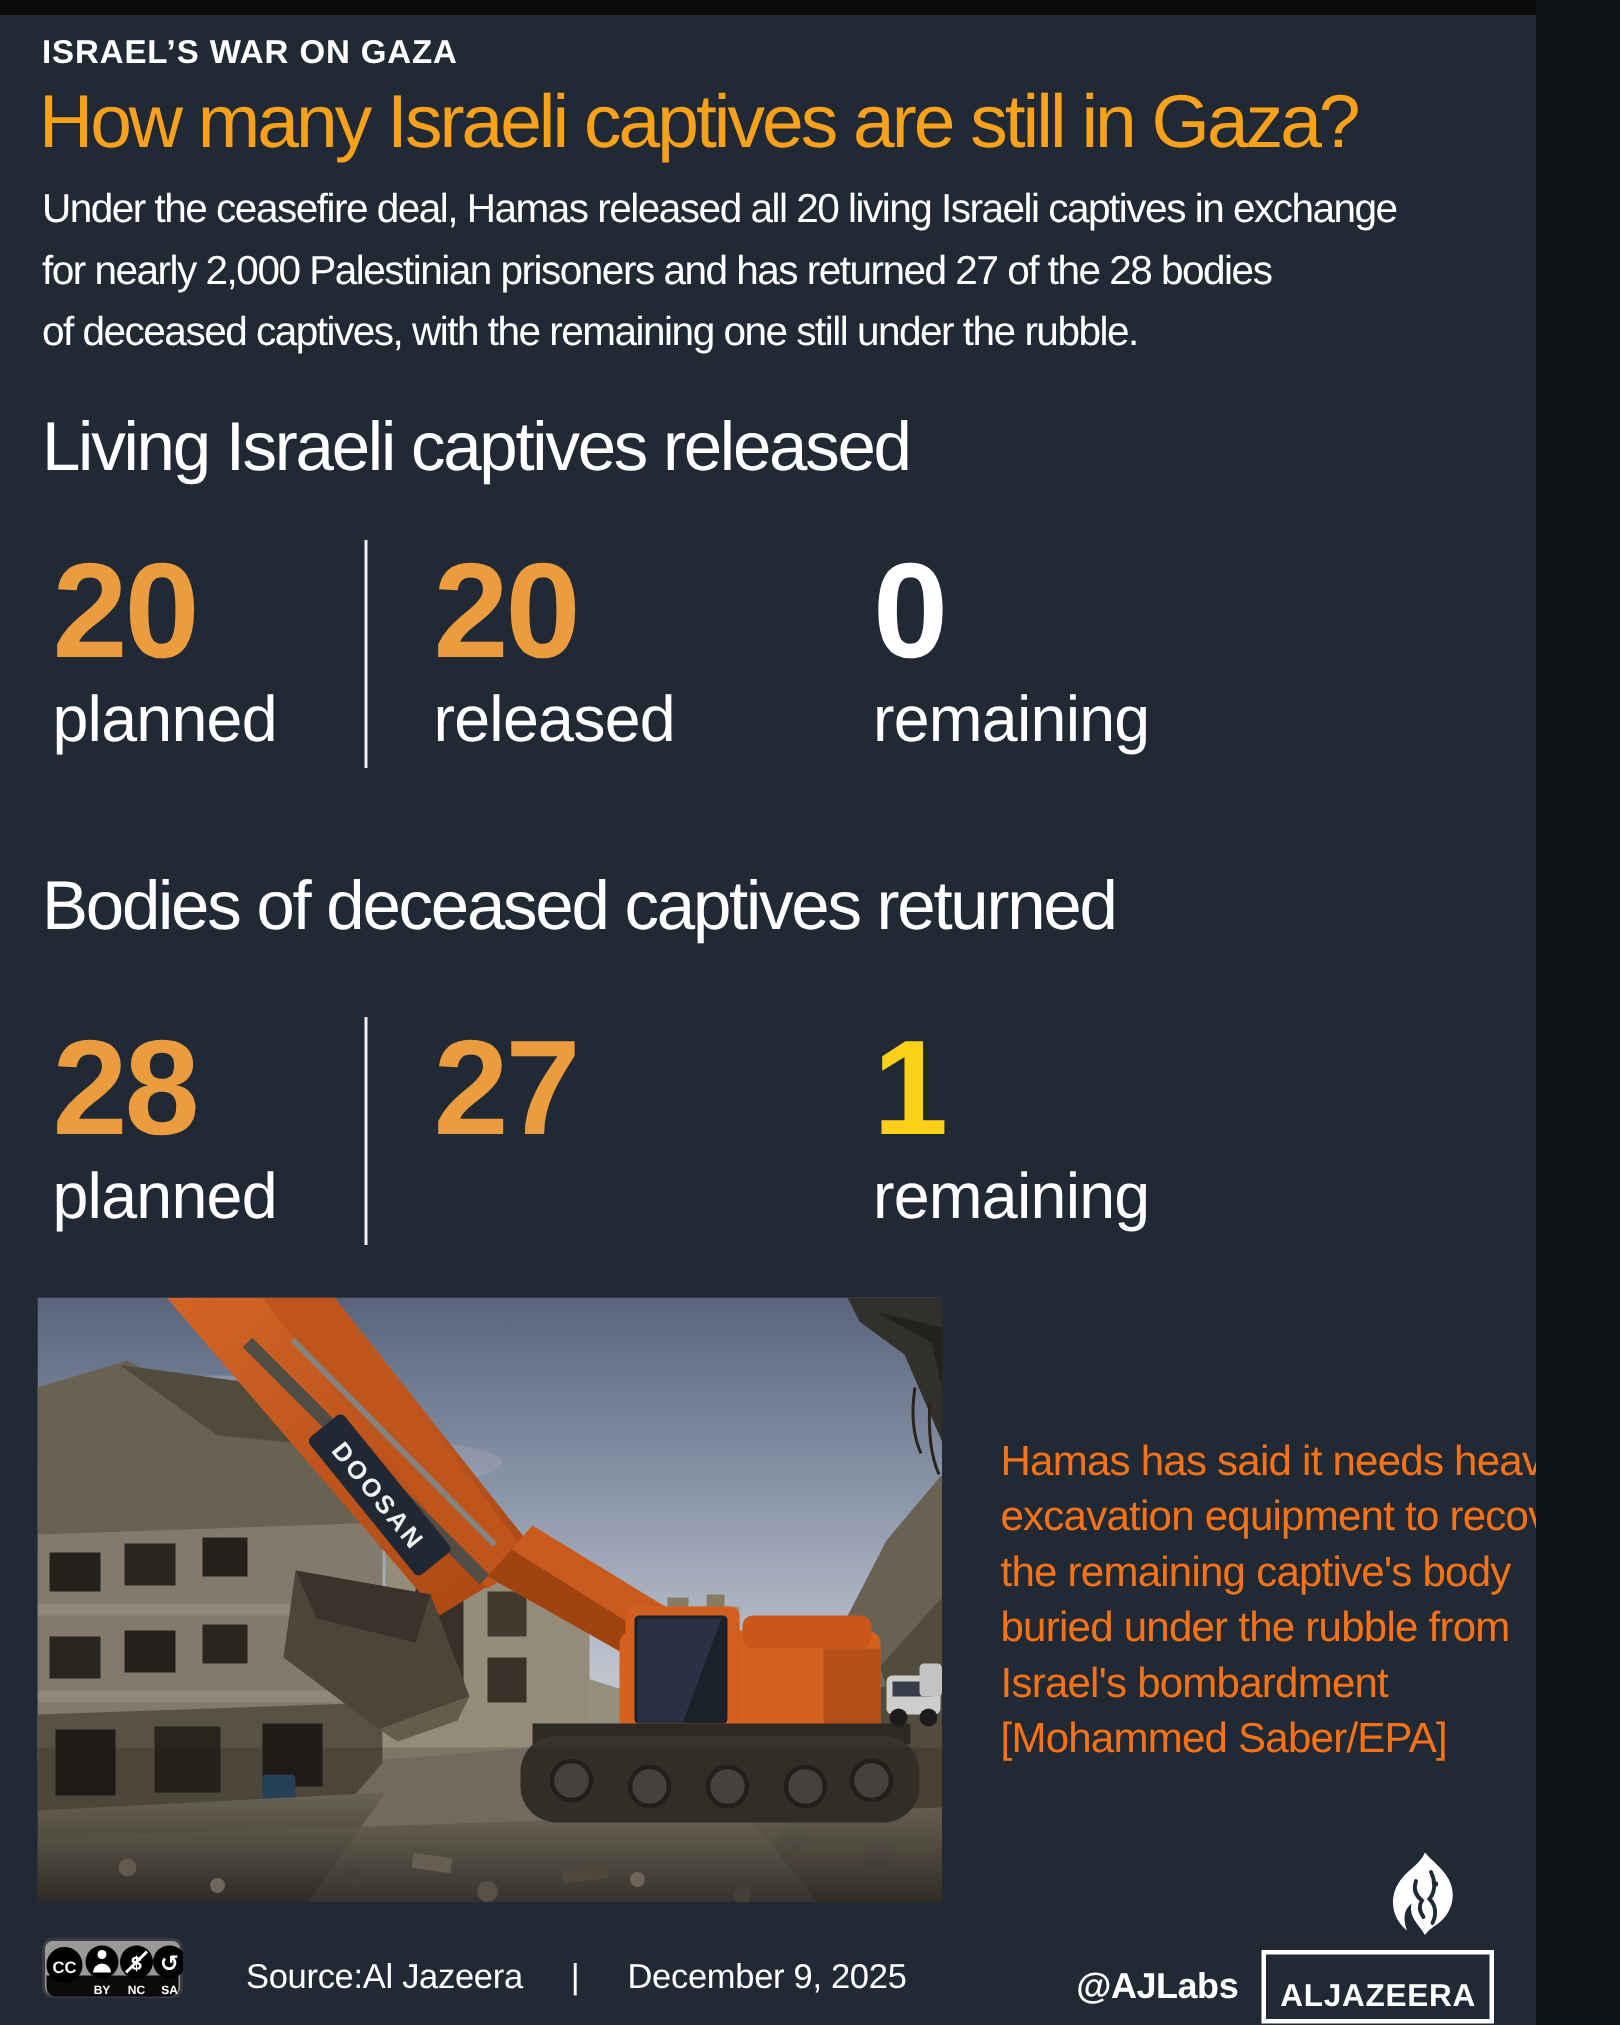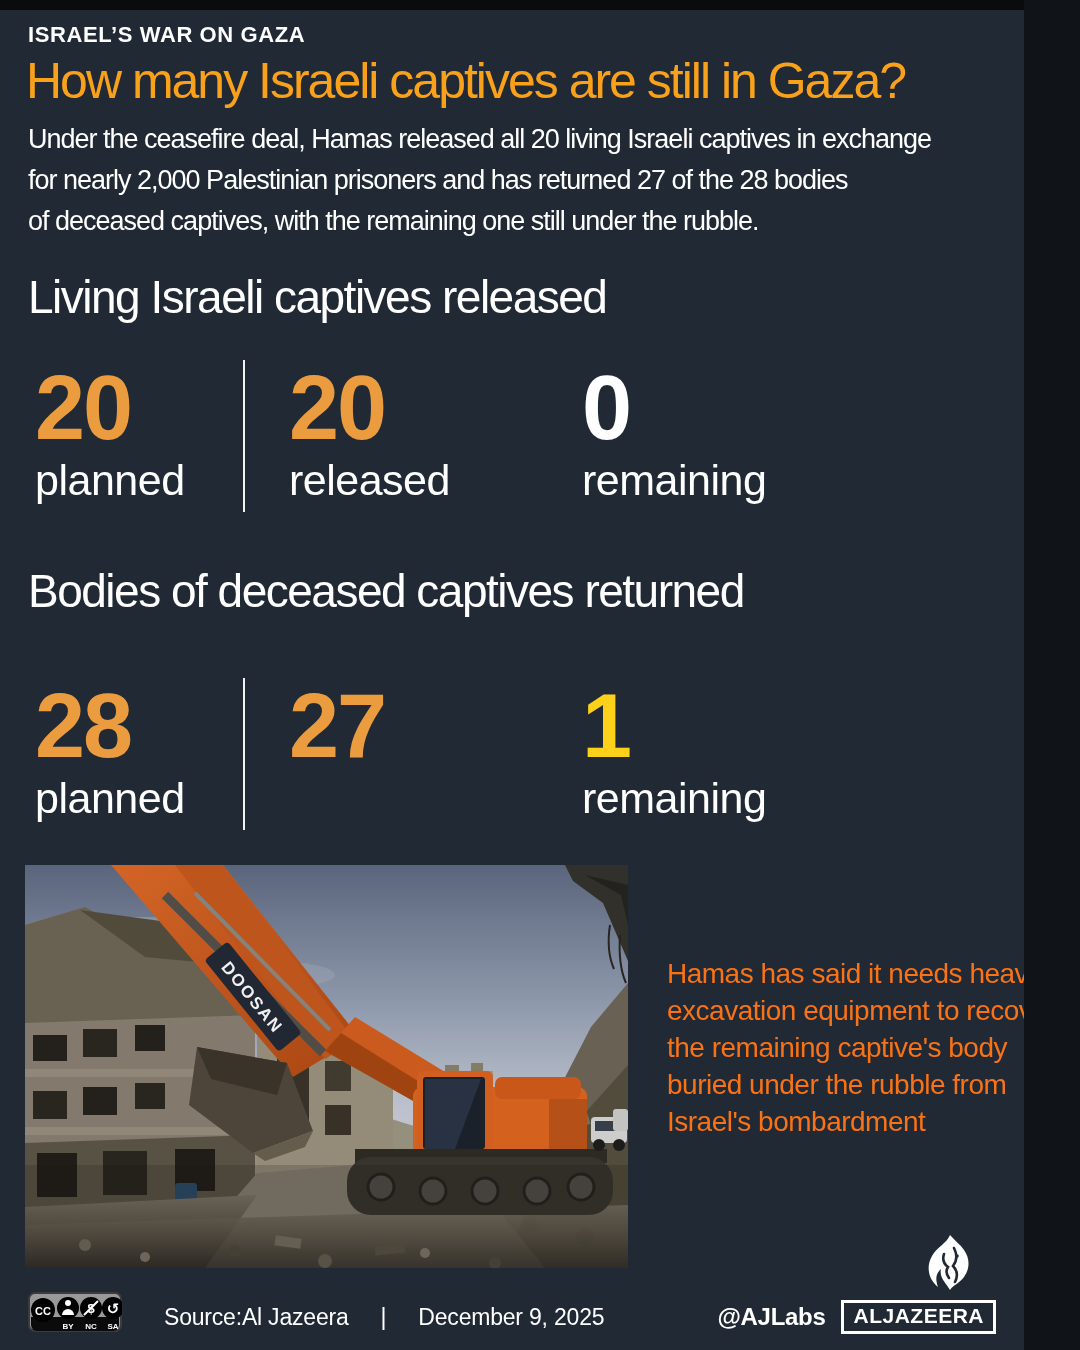--- a/index.html
+++ b/index.html
@@ -23,21 +23,21 @@
   .intro .line{
     display:block;font-size:27px;font-weight:500;letter-spacing:-1px;
     line-height:41px;color:#ffffff;white-space:nowrap;
   }
   .section-heading{
     position:absolute;left:28px;margin:0;
     font-size:46px;font-weight:400;letter-spacing:-1.5px;color:#ffffff;
     white-space:nowrap;
   }
   .heading-1{top:270px;}
-  .heading-2{top:564px;}
+  .heading-2{top:576px;}
   .stats-row{position:absolute;left:35px;width:1010px;height:190px;}
   .row-1{top:362px;}
   .row-2{top:680px;}
   .stat{position:absolute;top:0;}
   .stat .value{
     font-size:90px;font-weight:700;letter-spacing:-2px;line-height:92px;
   }
   .stat .label{
     margin-top:2px;font-size:43px;font-weight:400;letter-spacing:-.5px;line-height:48px;color:#ffffff;
   }
@@ -63,21 +63,21 @@
     font-size:23px;font-weight:500;letter-spacing:-.2px;color:#ffffff;
   }
   .source-line .src-label{}
   .source-line .src-value{}
   .source-line .sep{margin:0 32px;font-weight:400;}
   .footer-right{
     position:absolute;right:28px;top:1300px;display:flex;align-items:center;gap:16px;
   }
   .handle{font-size:24px;font-weight:600;letter-spacing:-.3px;color:#ffffff;}
   .brand-box{
-    border:3px solid #ffffff;padding:1px 9px 3px 9px;
+    border:3px solid #ffffff;padding:16px 9px 3px 9px;
     font-size:21px;font-weight:700;letter-spacing:.5px;color:#ffffff;
   }
   .flame{position:absolute;right:48px;top:1234px;width:56px;height:64px;}
 </style>
 </head>
 <body>
 
 <div class="canvas">
   <div class="topbar"></div>
 
@@ -249,20 +249,21 @@
         <rect x="588" y="244" width="15" height="22" rx="3" fill="#cfd0ce"></rect>
       </g>
 
       <rect x="0" y="300" width="603" height="103" fill="#141210" opacity="0.18"></rect>
       <rect x="0" y="0" width="603" height="403" fill="#0d1016" opacity="0.06"></rect>
     </svg>
   </div>
 
   <div class="caption">
     <span>Hamas has said it needs heavy excavation equipment to recover the remaining captive's body buried under the rubble from Israel's bombardment</span>
+    <span class="credit">[Mohammed Saber/EPA]</span>
   </div>
 
   <div class="footer-left">
     <svg class="cc-badge" width="94" height="40" viewBox="0 0 94 40">
       <rect x="1" y="1" width="92" height="38" rx="6" fill="#999999" stroke="#3c3c3c" stroke-width="2"></rect>
       <path d="M3 25 H91 V33 a6 6 0 0 1 -6 6 H9 a6 6 0 0 1 -6 -6 Z" fill="#0b0b0b"></path>
       <circle cx="15" cy="18" r="12" fill="#000000"></circle>
       <text x="15" y="23" text-anchor="middle" font-family="Liberation Sans, sans-serif" font-size="11" font-weight="700" fill="#ffffff">CC</text>
       <circle cx="40" cy="16" r="11" fill="#000000"></circle>
       <circle cx="40" cy="11" r="3" fill="#ffffff"></circle>

